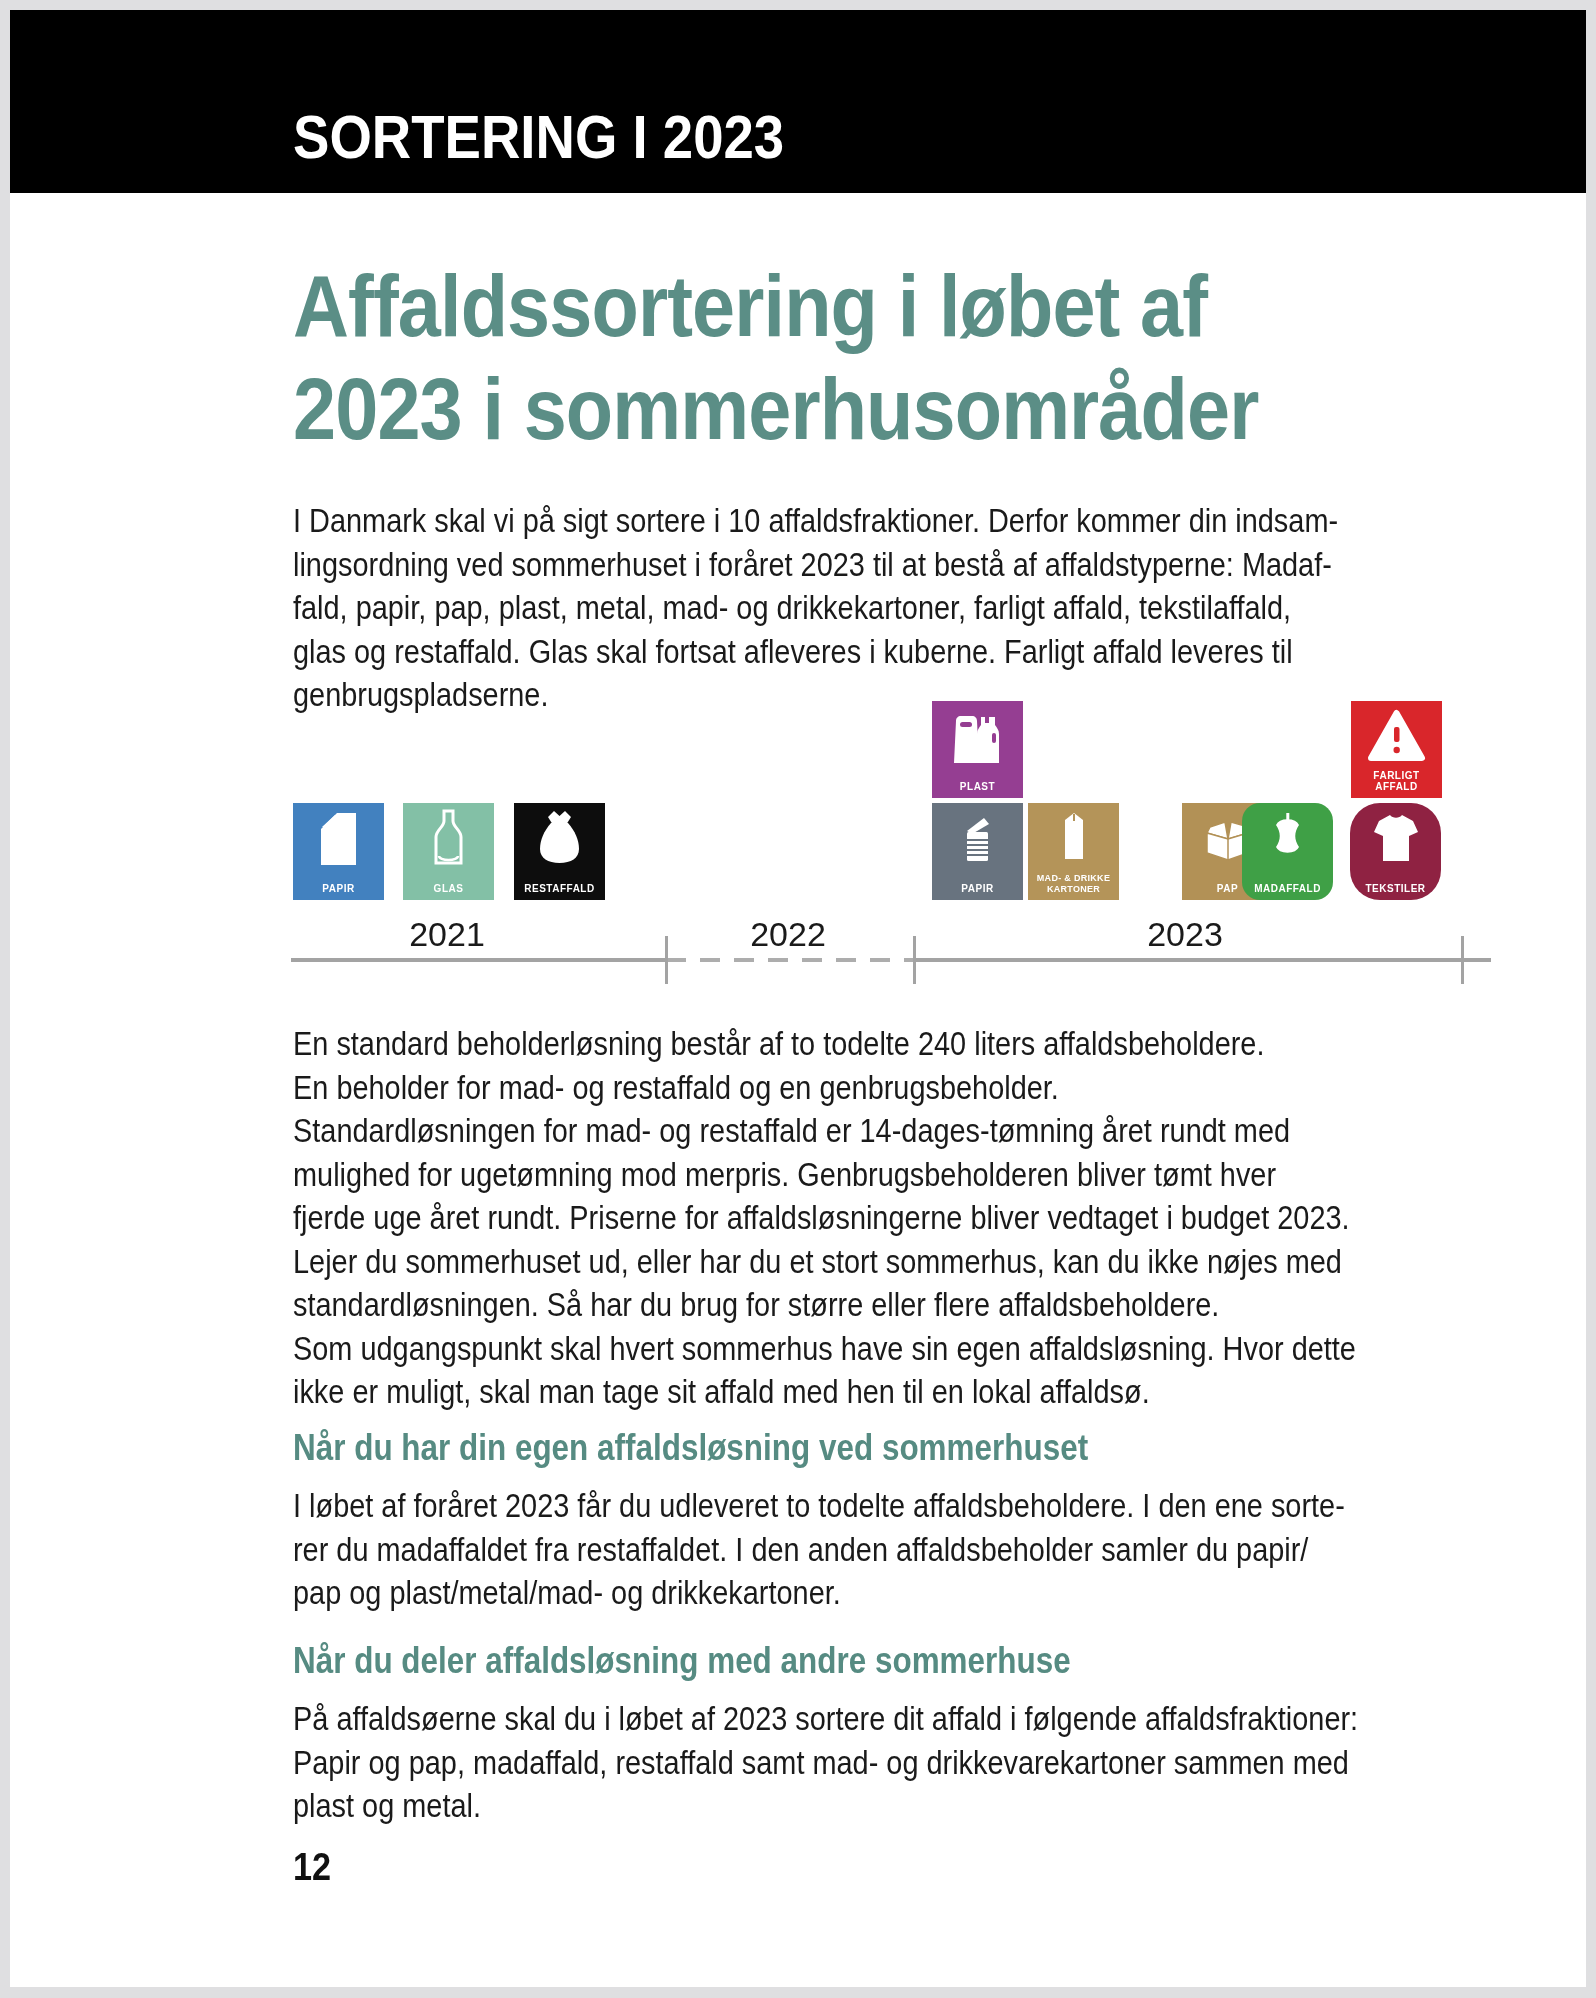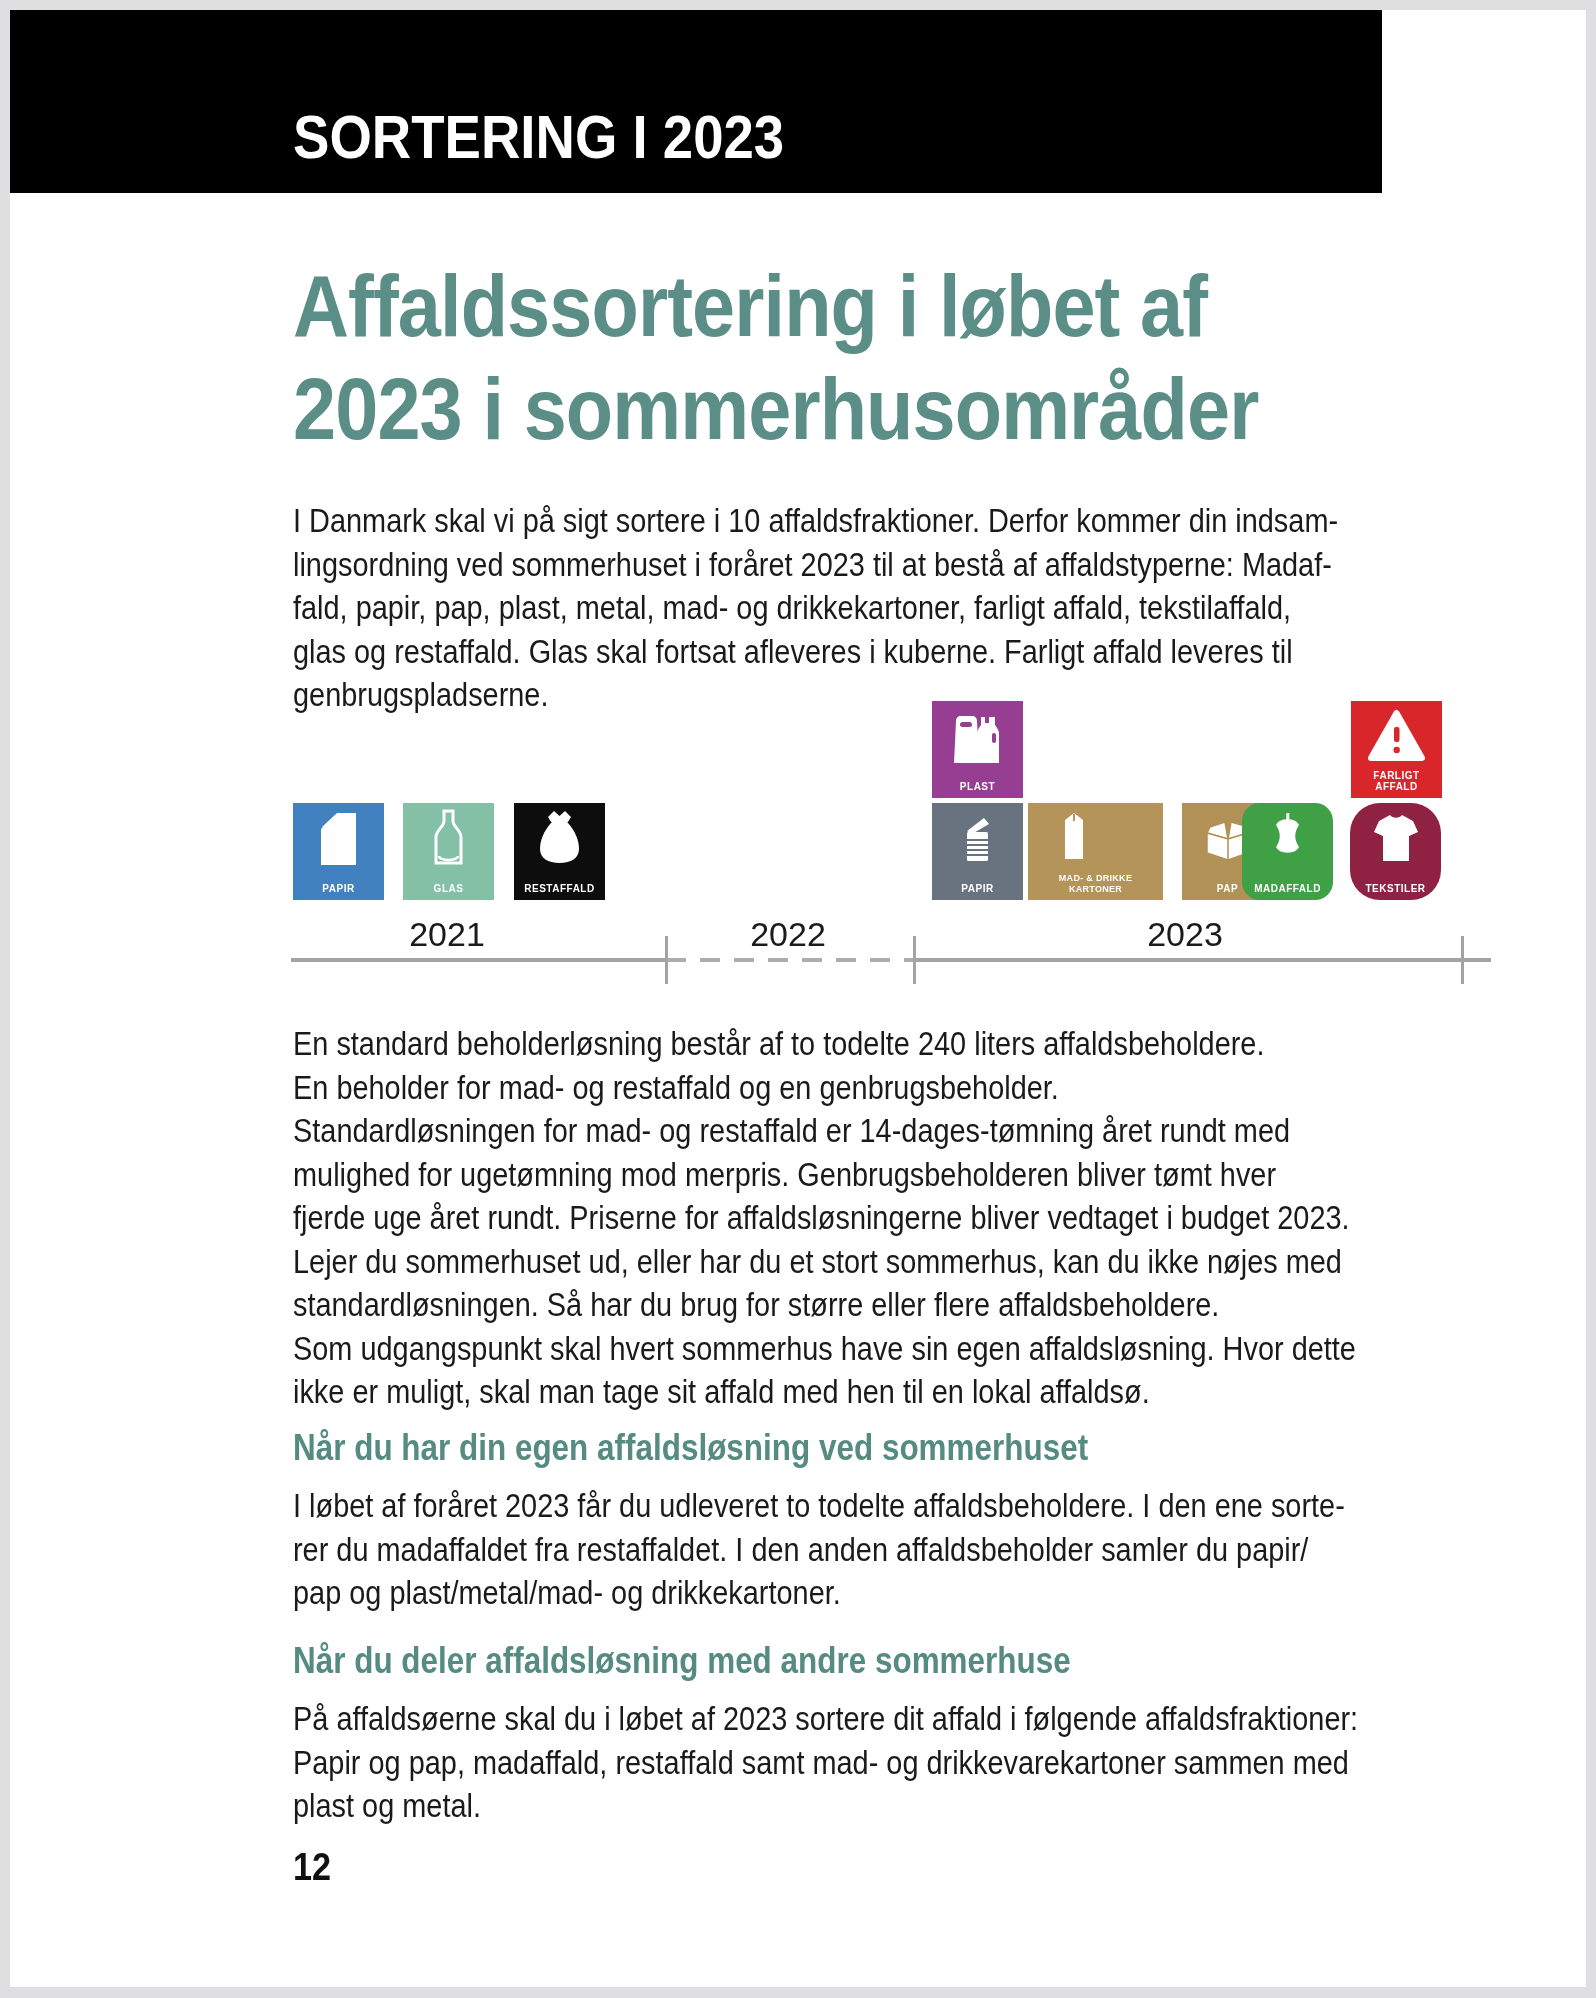--- a/index.html
+++ b/index.html
@@ -10,21 +10,21 @@
     overflow:hidden;
   }
   .page{
     position:absolute;left:10px;top:10px;width:1576px;height:1977px;
     background:#ffffff;
   }
   .abs{position:absolute;}
   
   .tx{transform:scaleX(.85);transform-origin:0 0;white-space:pre-line;width:1460px;}
   .headerbar{
-    left:0;top:0;width:1372px;height:183px;background:#000000;
+    left:0;top:0;width:1576px;height:183px;background:#000000;
   }
   .headerbar .htext{
     position:absolute;left:283px;top:96px;
     color:#ffffff;font-size:62px;font-weight:700;line-height:62px;
     transform:scaleX(.88);transform-origin:0 0;white-space:nowrap;
   }
   .maintitle{
     left:283px;top:244px;
     color:#5b8e86;font-size:88px;font-weight:700;line-height:103px;
     transform:scaleX(.88);letter-spacing:-1px;
@@ -136,21 +136,21 @@
       <g stroke="var(--c)" stroke-width="2">
         <line x1="35" y1="35" x2="56" y2="35"></line>
         <line x1="35" y1="40" x2="56" y2="40"></line>
         <line x1="35" y1="45" x2="56" y2="45"></line>
         <line x1="35" y1="50" x2="56" y2="50"></line>
       </g>
     </svg>
     <div class="tlabel">PAPIR</div>
   </div>
 
-  <div class="tile" style="left: 1018px; top: 793px; background: rgb(180, 148, 89); padding-left: 44px; --c: #b49459;">
+  <div class="tile" style="left: 1018px; top: 793px; background: rgb(180, 148, 89); --c: #b49459;">
     <svg viewBox="0 0 91 70">
       <rect x="37" y="23" width="18" height="31" fill="#fff"></rect>
       <path d="M37 24 L37 15 L46 8 L55 15 L55 24 Z" fill="#fff"></path>
       <line x1="46" y1="9" x2="46" y2="16" stroke="var(--c)" stroke-width="2"></line>
     </svg>
     <div class="tlabel" style="font-size:9px;letter-spacing:.3px;">MAD- &amp; DRIKKE
 KARTONER</div>
   </div>
 
   <div class="tile" style="left: 1172px; top: 793px; background: rgb(178, 145, 86); --c: #b29156;">

